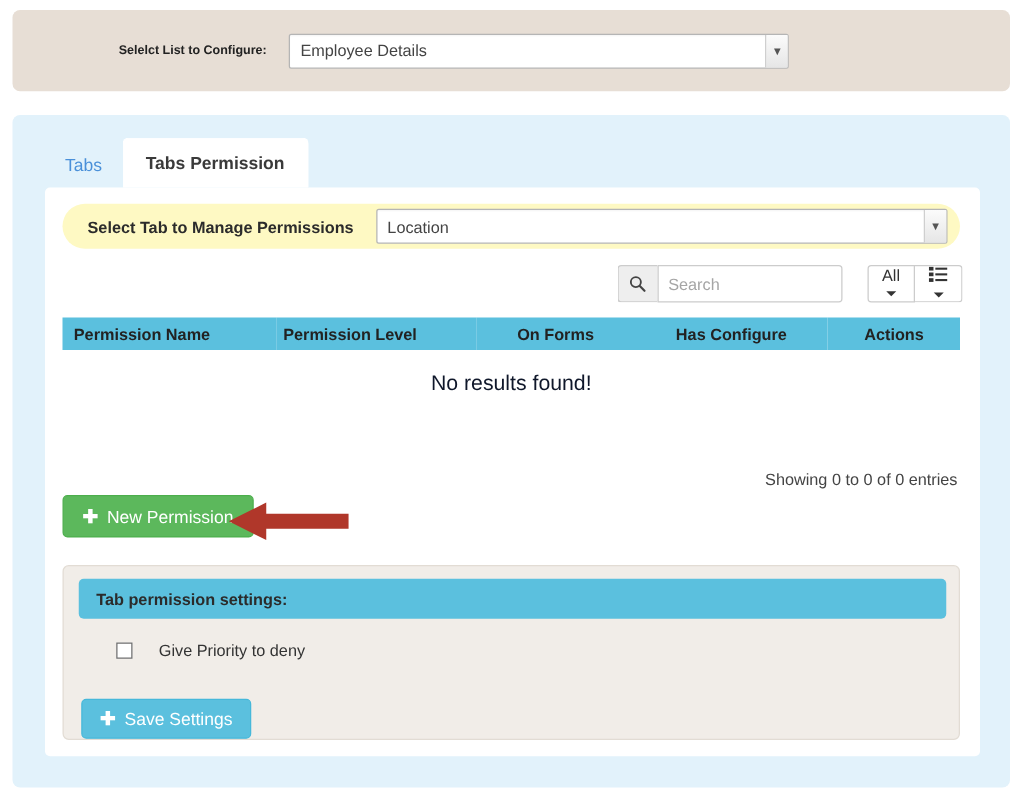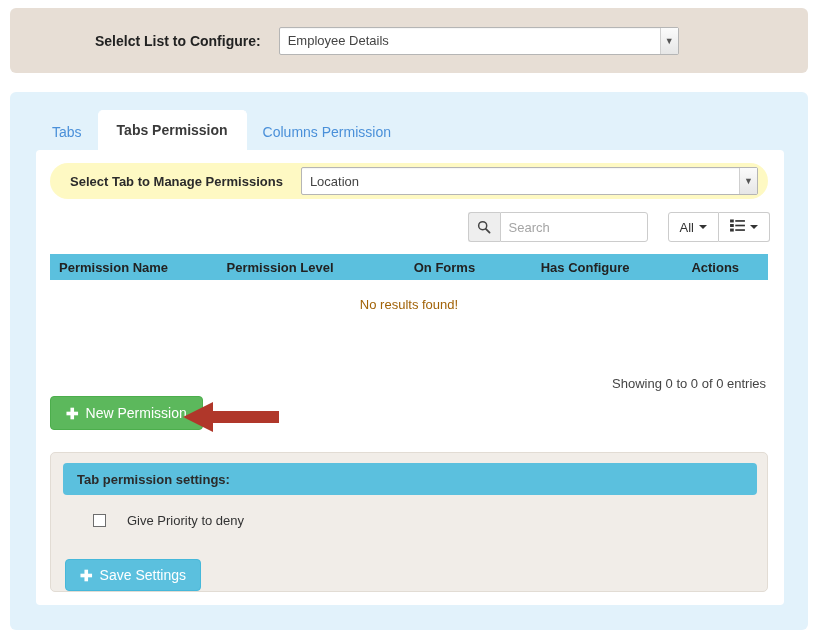--- a/index.html
+++ b/index.html
@@ -36,21 +36,21 @@
     box-sizing: border-box;
   }
   .top-panel-inner {
     display: flex;
     align-items: center;
     height: 100%;
     padding-left: 85px;
   }
   .list-label {
     font-weight: bold;
-    font-size: 14px;
+    font-size: 10px;
     color: #222222;
     white-space: nowrap;
     margin-right: 18px;
   }
 
   
   .native-select {
     position: relative;
     background: #ffffff;
     border: 1px solid #b5b5b5;
@@ -206,20 +206,21 @@
     border: 1px solid #cccccc;
     font-size: 13px;
     color: #333333;
     padding: 0 11px;
     display: flex;
     align-items: center;
     gap: 5px;
     cursor: pointer;
     box-sizing: border-box;
     font-family: "Liberation Sans", sans-serif;
+    flex-direction: column;
   }
   .btn-group .btn-plain:first-child { border-radius: 3px 0 0 3px; }
   .btn-group .btn-plain:last-child { border-radius: 0 3px 3px 0; border-left: none; }
   .caret {
     width: 0; height: 0;
     border-left: 4px solid transparent;
     border-right: 4px solid transparent;
     border-top: 4px solid #333333;
     display: inline-block;
   }
@@ -244,22 +245,22 @@
     font-weight: bold;
     text-align: center;
     height: 26px;
     padding: 0;
     white-space: nowrap;
   }
   table.perm-table thead th.col-name { text-align: left; padding-left: 9px; margin-top: 42px; }
   table.perm-table thead th.col-level { text-align: left; padding-left: 6px; }
   .no-results-cell {
     text-align: center;
-    font-size: 13px;
-    color: #a16207;
+    font-size: 17px;
+    color: #0f172a;
     height: 56px;
     vertical-align: top;
     padding-top: 17px;
   }
   .entries-info {
     text-align: right;
     font-size: 13px;
     color: #444444;
     padding-top: 22px;
     padding-right: 2px;
@@ -378,21 +379,20 @@
         <span class="sel-arrow">▼</span>
       </div>
     </div>
   </div>
 
   <div class="main-panel">
 
     <div class="tabs-row">
       <div class="tab">Tabs</div>
       <div class="tab active">Tabs Permission</div>
-      <div class="tab">Columns Permission</div>
     </div>
 
     <div class="card">
 
       <div class="select-tab-bar">
         <div class="select-tab-label">Select Tab to Manage Permissions</div>
         <div class="native-select" id="tab-select">
           <span class="sel-value">Location</span>
           <span class="sel-arrow">▼</span>
         </div>

